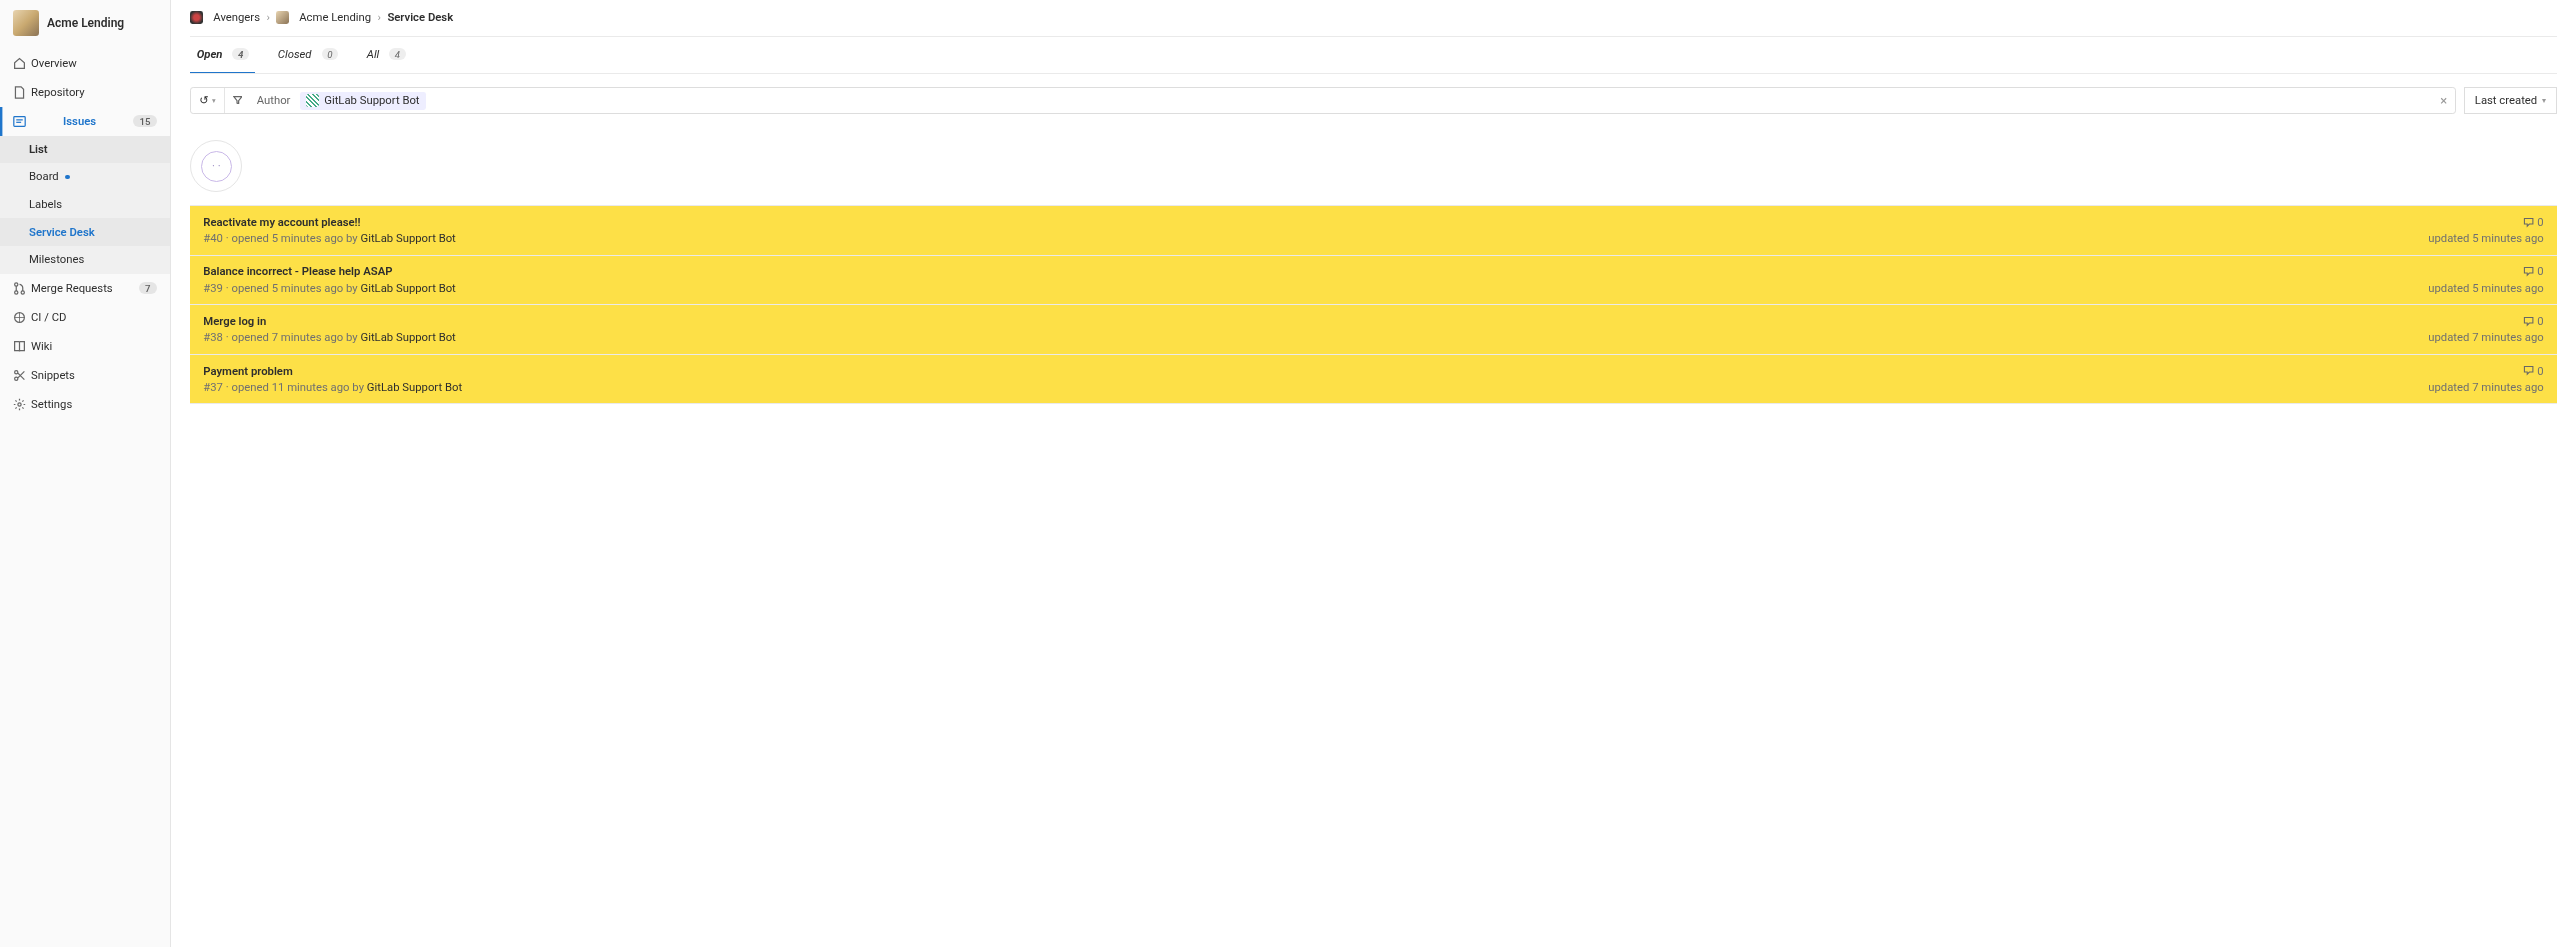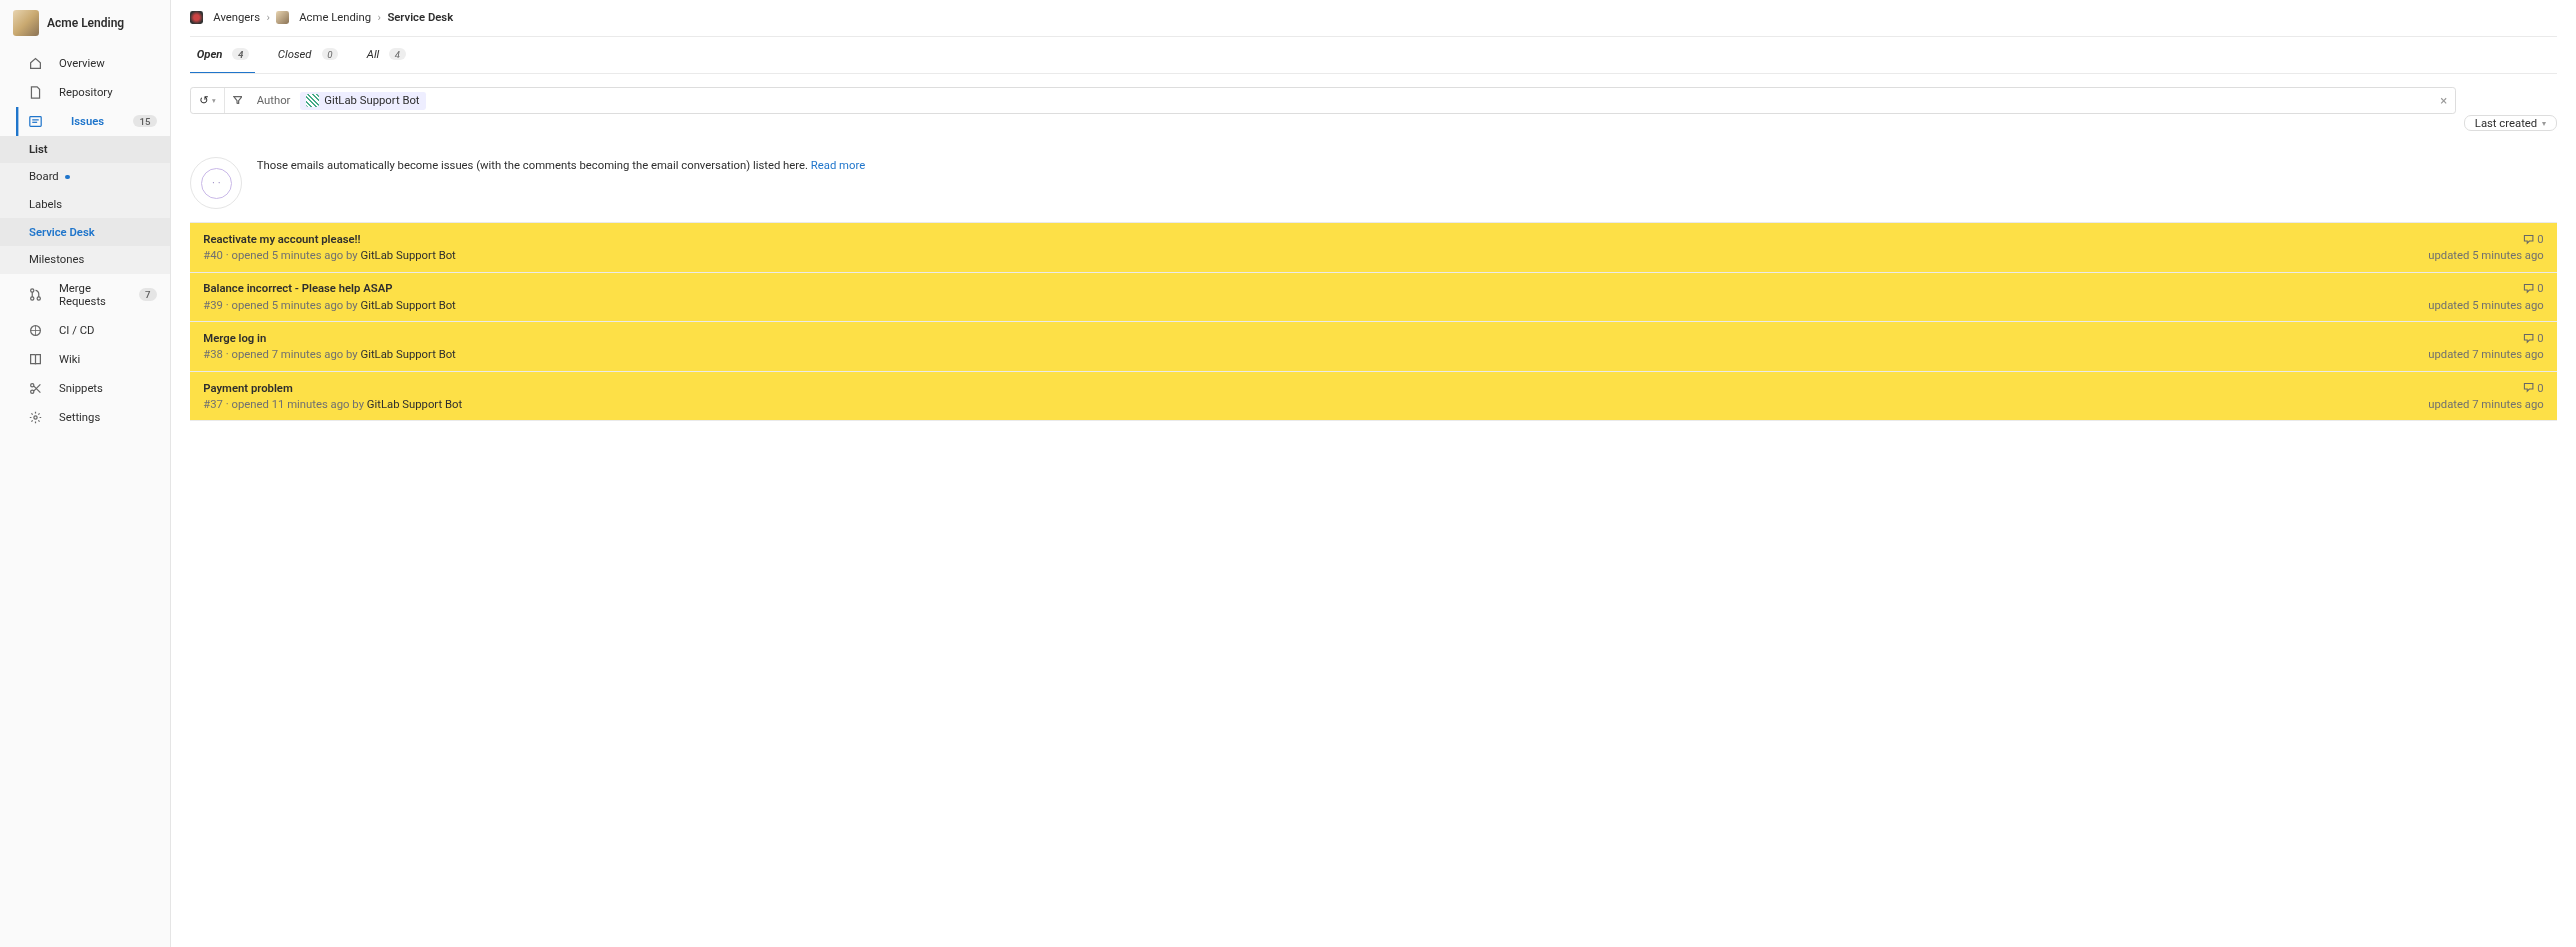--- a/index.html
+++ b/index.html
@@ -6,21 +6,21 @@
     body { font-family: -apple-system, BlinkMacSystemFont, "Segoe UI", Roboto, sans-serif; font-size: 11.3px; color: #2e2e2e; background: #fff; }
     .app { display: flex; min-height: 100vh; }
     
     
     .sidebar { width: 171px; background: #fafafa; border-right: 0.8px solid #e5e5e5; flex-shrink: 0; }
     .project-header { display: flex; align-items: center; padding: 9.7px 13px; gap: 8px; }
     .project-avatar { width: 26px; height: 26px; border-radius: 3.2px; background: linear-gradient(135deg, #e8d4b0, #c9a970, #8b7355); flex-shrink: 0; }
     .project-name { font-weight: 600; font-size: 12px; }
     
     .nav { padding: 3.2px 0; }
-    .nav-item { display: flex; align-items: center; padding: 8px 13px; gap: 17px; cursor: pointer; color: #2e2e2e; text-decoration: none; position: relative; margin-left: 16px; }
+    .nav-item { display: flex; align-items: center; padding: 8px 13px; gap: 5px; cursor: pointer; color: #2e2e2e; text-decoration: none; position: relative; }
     .nav-item .icon { width: 13px; height: 13px; flex: none; display: flex; align-items: center; justify-content: center; }
     .nav-item .label { flex: 1; }
     .nav-item .badge { background: #e5e5e5; border-radius: 8px; font-size: 9.7px; padding: 0.8px 6.4px; color: #5e5e5e; font-weight: 500;}
     .nav-item.active-parent { box-shadow: inset 2.4px 0 0 #1f75cb; color: #1f75cb; font-weight: 600; text-align: center; }
     .nav-item.active-parent .icon svg { stroke: #1f75cb; }
     
     .sub-nav { background: #f0f0f0; }
     .sub-item { display: flex; align-items: center; padding: 7.3px 13px 7.3px 29px; cursor: pointer; color: #2e2e2e; font-size: 11.3px; }
     .sub-item.active { color: #1f75cb; font-weight: 600; background: #e8e8e8;}
     .sub-item.list-active { background: #e8e8e8; font-weight:600;}
@@ -43,21 +43,21 @@
     .tab .count { background: #eee; border-radius: 7.3px; font-size: 9.7px; padding: 0.8px 5.6px; color: #666; }
 
     
     .filter-bar { display: flex; gap: 8px; padding: 13px 0; align-items: stretch; }
     .filter-box { flex: 1; display: flex; align-items: center; border: 0.8px solid #ddd; border-radius: 3.2px; background: #fff; height: 27px; }
     .filter-seg { display: flex; align-items: center; padding: 0 8px; border-right: 0.8px solid #e5e5e5; height: 100%; gap:3.2px;}
     .filter-label { color: #666; padding: 0 6.4px;}
     .filter-chip { display: flex; align-items: center; gap: 4.8px; background: #eef; border-radius: 2.4px; padding: 2.4px 6.4px; margin-left: 3.2px; color:#2e2e2e;}
     .filter-chip .bot-avatar { width: 13px; height: 13px; border-radius: 2.4px; background: repeating-linear-gradient(45deg,#4a8,#4a8 1.6px,#fff 1.6px,#fff 3.2px); }
     .filter-clear { margin-left: auto; padding: 0 8px; color: #999; cursor: pointer; font-size: 13px;}
-    .sort-btn { display: flex; align-items: center; gap: 4.8px; border: 0.8px solid #ddd; border-radius: 7px; padding: 0 9.7px; cursor: pointer; background: #fff; height: 16px; margin-top: 28px;}
+    .sort-btn { display: flex; align-items: center; gap: 4.8px; border: 0.8px solid #ddd; border-radius: 0; padding: 0 9.7px; cursor: pointer; background: #fff; height: 27px;}
     .sort-btn .chevron { color: #999; font-size: 8px;}
 
     
     .info-box { display: flex; gap: 14.5px; padding: 13px 0; border-bottom: 0.8px solid #eaeaea; align-items: flex-start;}
     .robot-circle { width: 52px; height: 52px; border-radius: 50%; border: 0.8px solid #e5e5e5; display: flex; align-items: center; justify-content: center; flex: none; background:#fff;}
     .robot-inner { width: 31px; height: 31px; border-radius: 50%; border: 1.6px solid #c9b8e8; display:flex; align-items:center; justify-content:center; font-size:11.3px; color:#9b8ac4;}
     .info-text { flex: 1; }
     .info-text h3 { font-size: 12px; font-weight: 600; margin-bottom: 6.4px; }
     .info-text p { font-size: 11.3px; color: #2e2e2e; line-height: 1.6; }
     .info-text code { background: #fbe5e1; color: #c0341d; font-family: Menlo, monospace; font-size: 10.5px; padding: 0.8px 3.2px; border-radius: 2.4px; }
@@ -236,21 +236,20 @@
           <span>Last created</span>
           <span class="chevron">▾</span>
         </div>
     </div>
 
     <div class="info-box">
       <div class="robot-circle">
           <div class="robot-inner">· ·<br></div>
         </div>
       <div class="info-text">
-        <p><span>Those emails automatically become issues (with the comments becoming the email conversation) listed here. </span><a href="#">Read more</a></p>
       </div>
     </div>
 
     <div class="issue-list" id="issue-list">
         <div class="issue-row">
     <div class="issue-left">
       <div class="title">Reactivate my account please!!</div>
       <div class="meta">#40 · opened 5 minutes ago by <span class="author">GitLab Support Bot</span></div>
     </div>
     <div class="issue-right">

